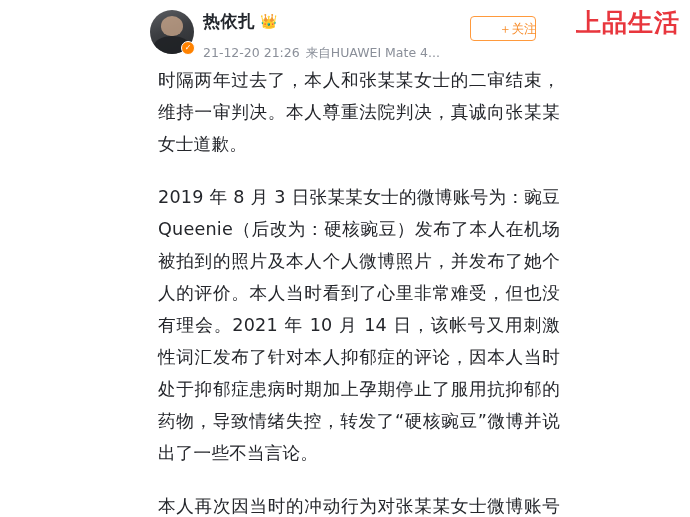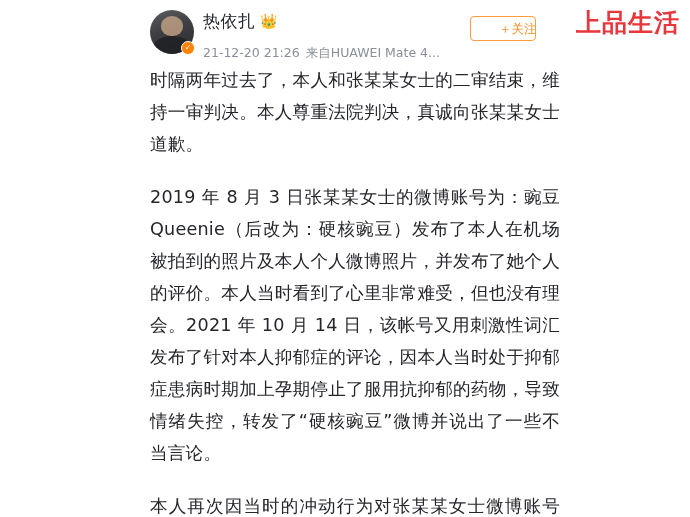--- a/index.html
+++ b/index.html
@@ -98,21 +98,21 @@
     margin-left: 9px;
     padding-top: 2px;
   }
   .name-row {
     display: flex;
     align-items: center;
     height: 22px;
   }
   .user-name {
     font-size: 17px;
-    font-weight: normal;
+    font-weight: bold;
     color: #22262c;
     letter-spacing: .5px;
     font-family: "DejaVu Sans", "Liberation Sans", sans-serif;
   }
   .crown-icon {
     margin-left: 5px;
     font-size: 14px;
     line-height: 14px;
   }
   .meta-row {
@@ -149,21 +149,21 @@
     position: absolute;
     top: 64px;
     left: 150px;
     width: 410px;
   }
   .para {
     font-size: 17.6px;
     line-height: 32px;
     color: #24262b;
     letter-spacing: .2px;
-    margin: 0 0 21px 0;
+    margin: 0 0 21px 8px;
     text-align: justify;
     font-family: "DejaVu Sans", "Liberation Sans", sans-serif;
   }
   .para:last-child { margin-bottom: 0; }
 </style>
 </head>
 <body>
 
 <div class="screen">
 

